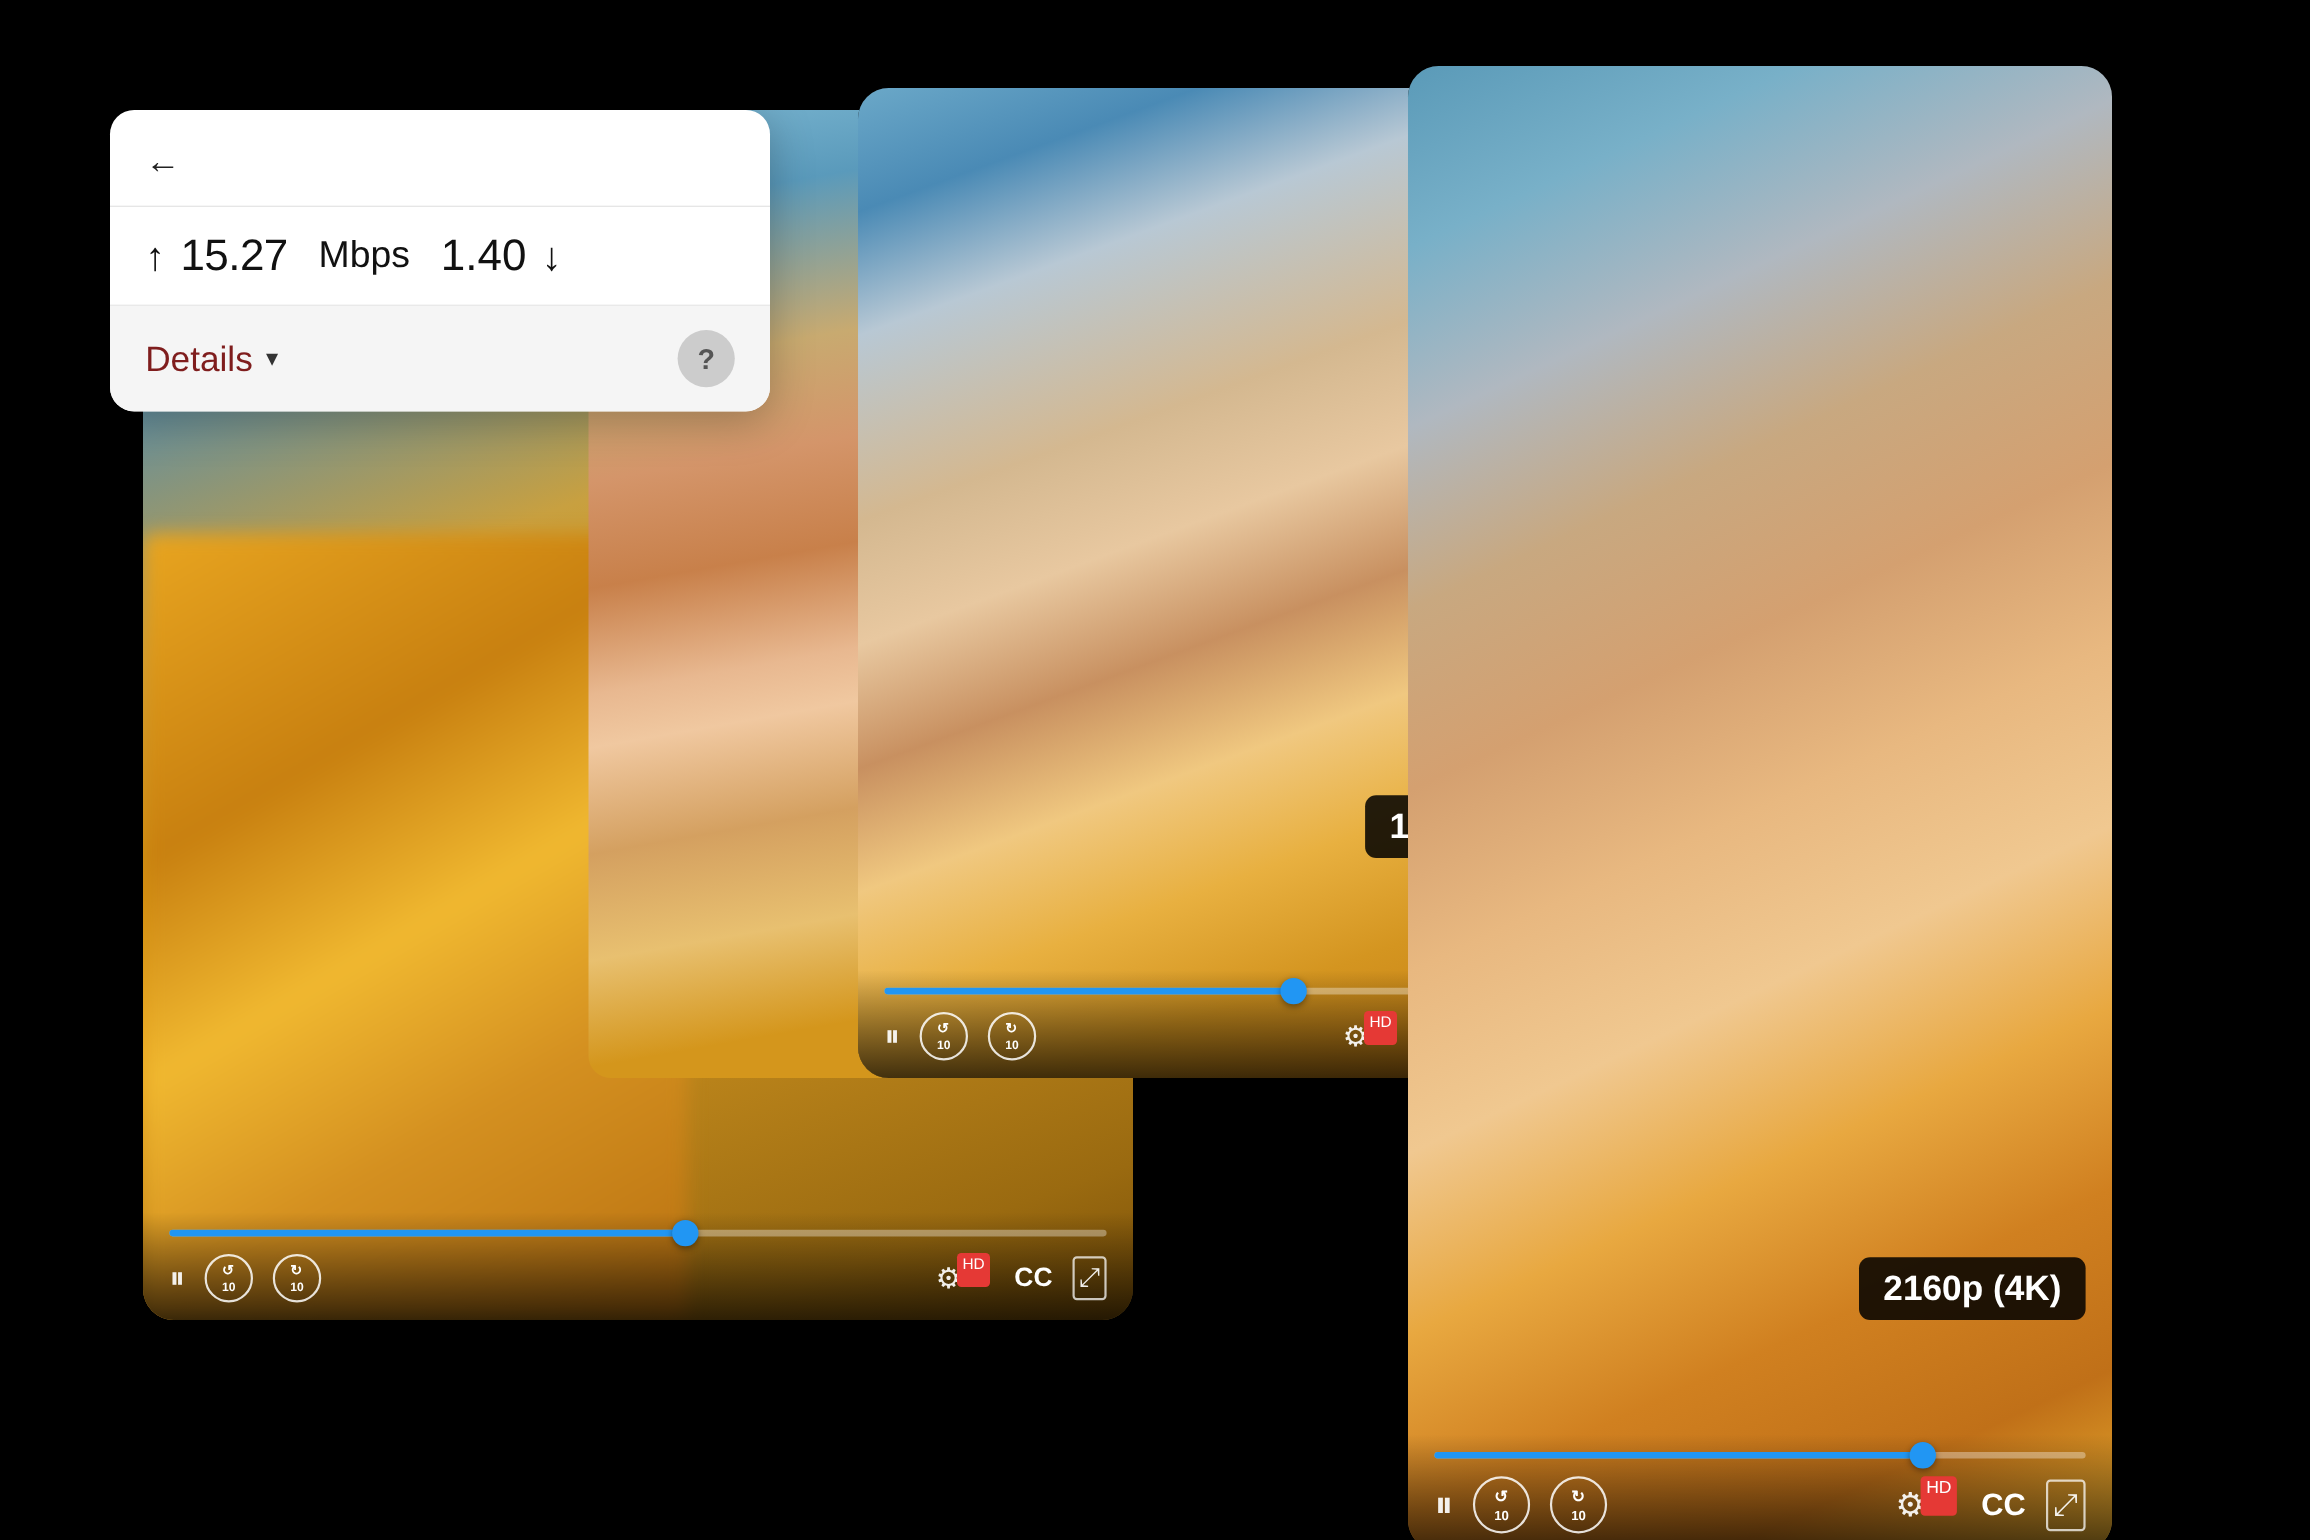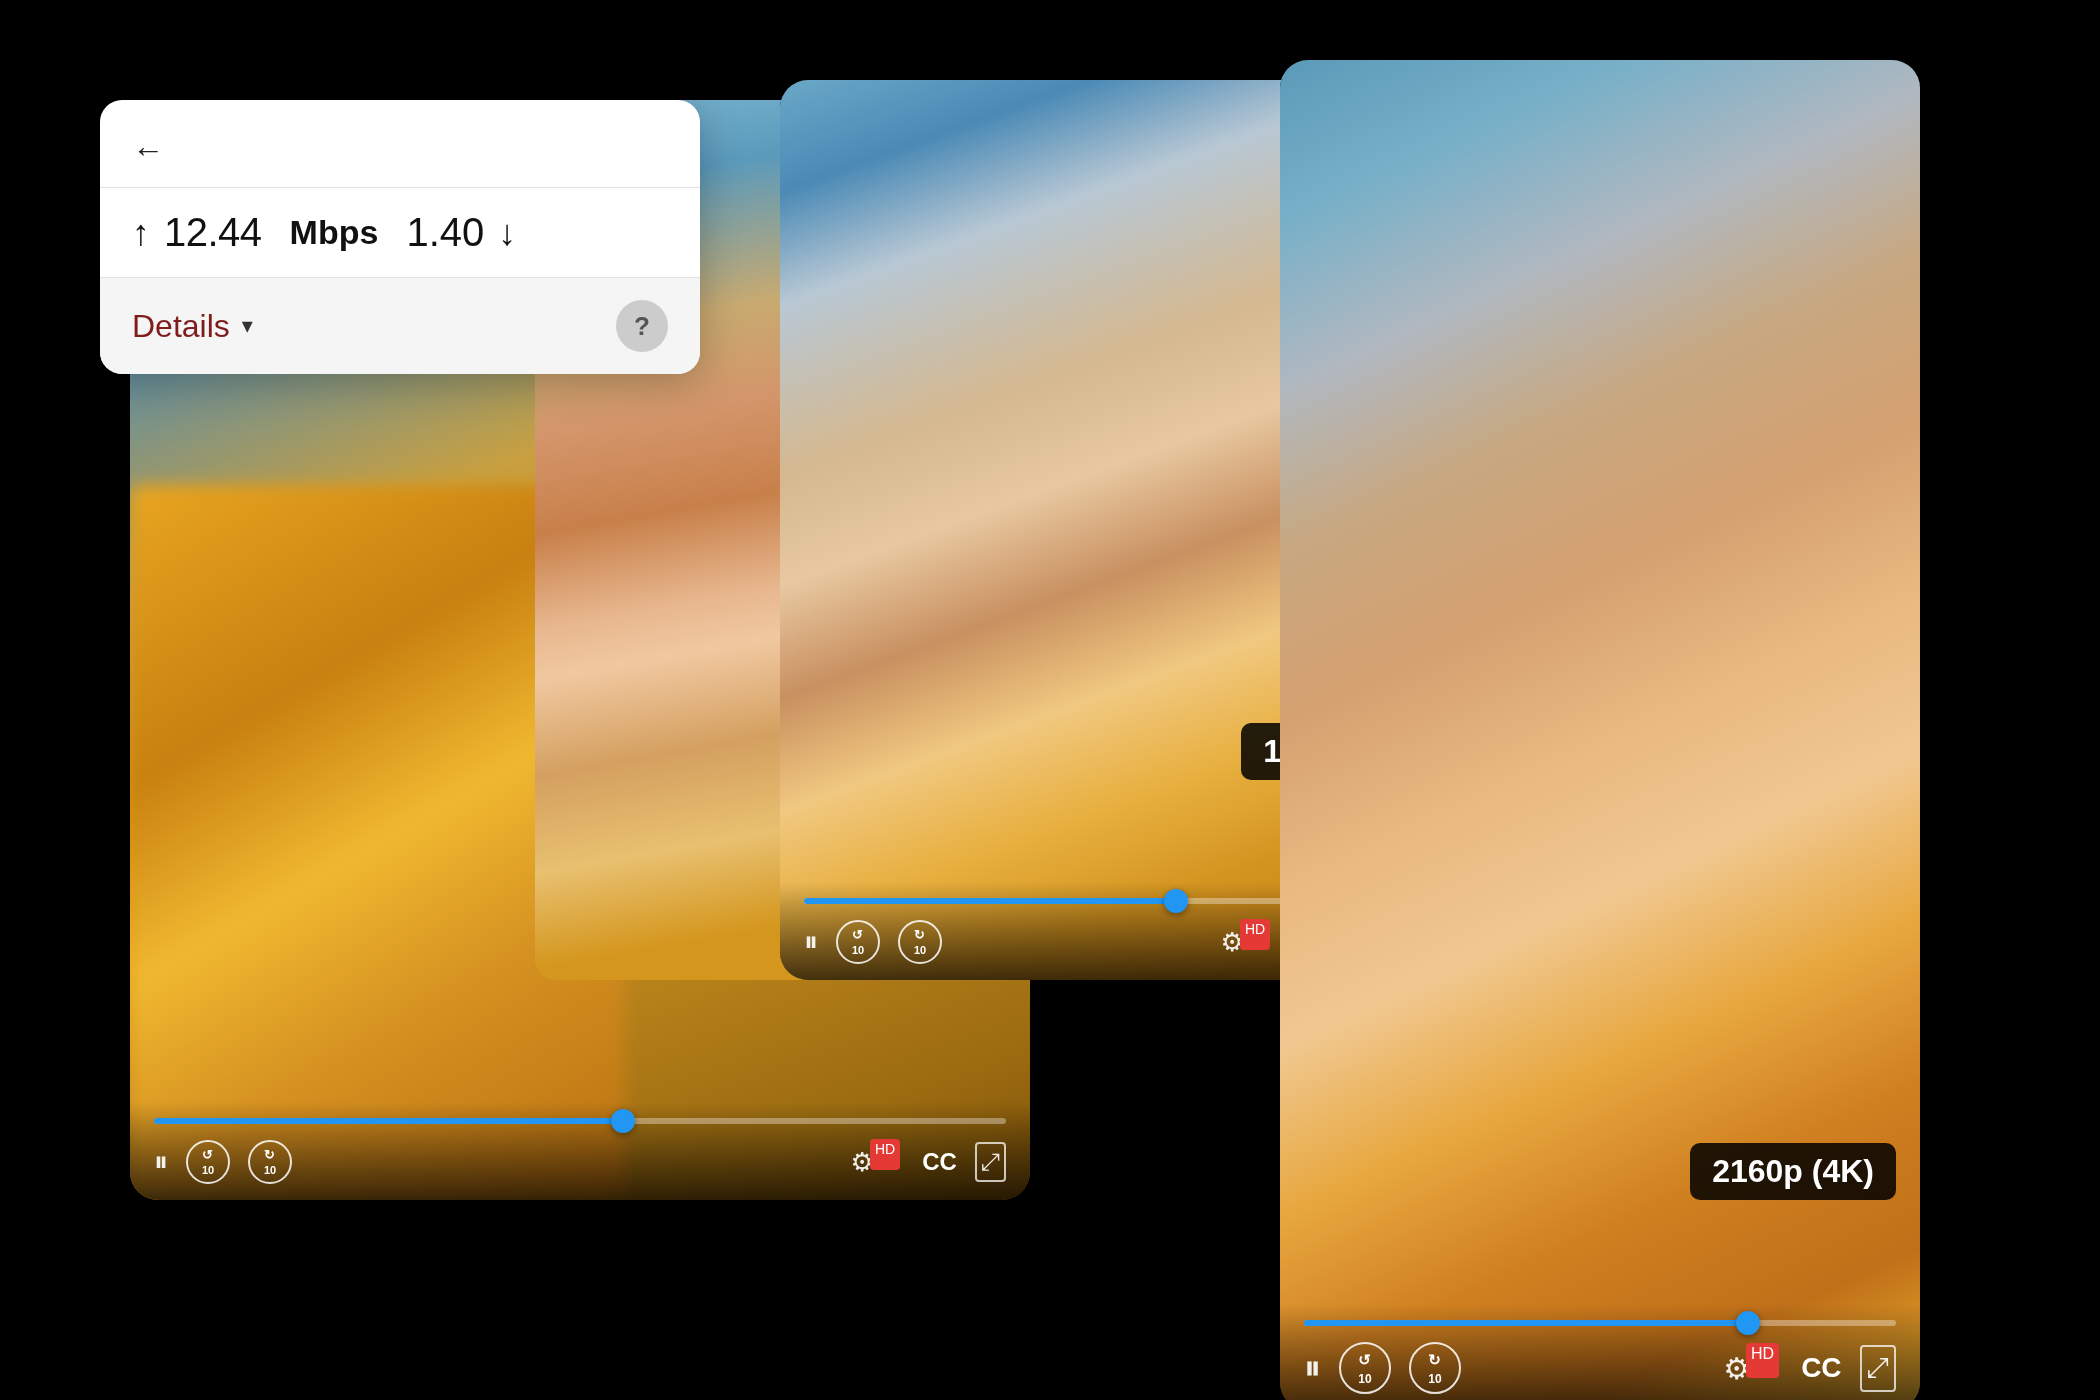--- a/index.html
+++ b/index.html
@@ -322,21 +322,21 @@
 
     .speed-value {
       font-size: 40px;
       font-weight: 500;
       color: #111;
       letter-spacing: -0.5px;
     }
 
     .speed-unit {
       font-size: 34px;
-      font-weight: 700;
+      font-weight: 400;
       color: #111;
       margin: 0 28px;
     }
 
     .speed-down-val {
       font-size: 40px;
       font-weight: 500;
       color: #111;
     }
 
@@ -503,21 +503,21 @@
 
   <div class="speed-card">
 
     <div class="speed-card-header">
       <span class="back-arrow">←</span>
     </div>
 
     <div class="speed-row">
       <div class="speed-up">
         <span class="speed-arrow-up">↑</span>
-        <span class="speed-value">12.44</span>
+        <span class="speed-value">15.27</span>
       </div>
       <span class="speed-unit">Mbps</span>
       <span class="speed-down-val">1.40</span>
       <span class="speed-arrow-down">↓</span>
     </div>
 
     <div class="speed-card-footer">
       <div class="details-btn">
         <span class="details-label">Details</span>
         <span class="details-chevron">▾</span>

